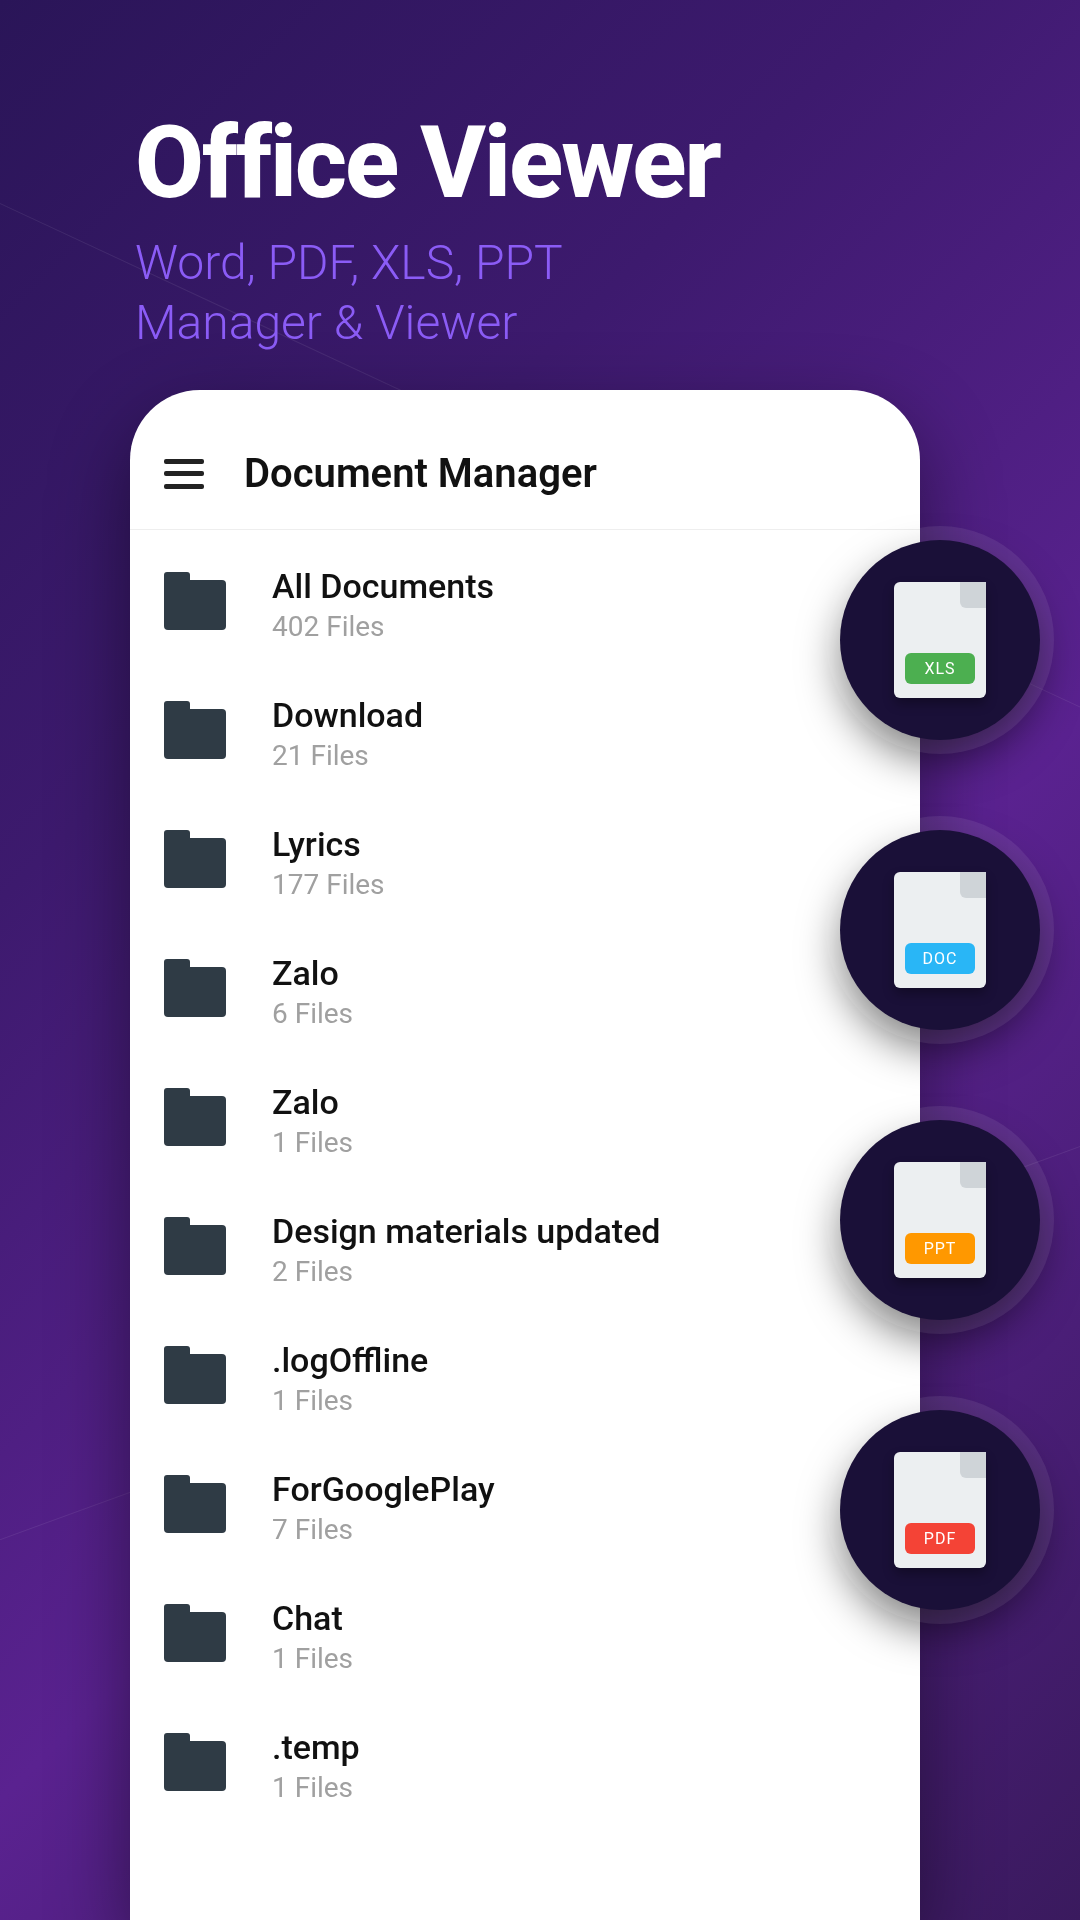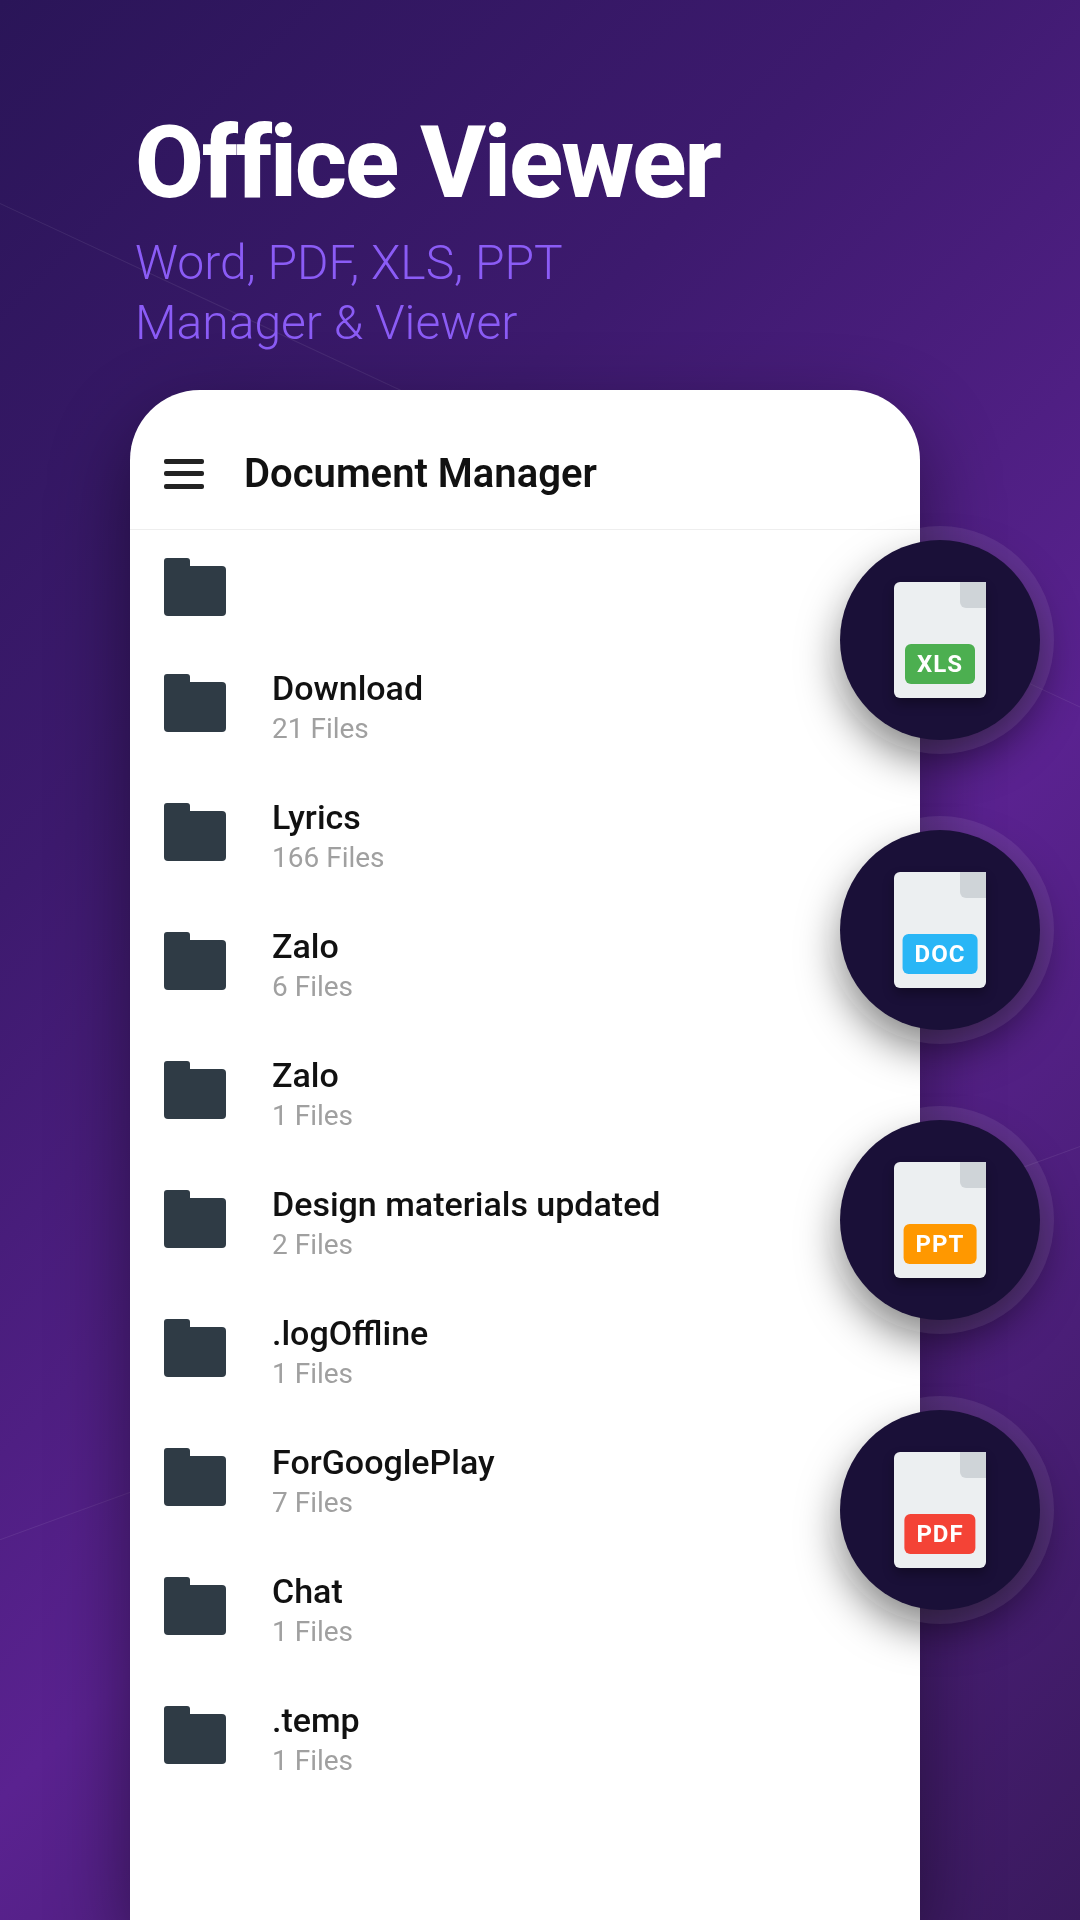--- a/index.html
+++ b/index.html
@@ -118,21 +118,21 @@
   .file::after{
     content:""; position:absolute; top:0; right:0;
     width:26px; height:26px;
     background:#cfd4d8;
     border-bottom-left-radius:6px;
   }
   .tag {
     position:absolute; bottom:14px; left:50%; transform:translateX(-50%);
     padding: 6px 12px;
     border-radius:6px;
-    font-size:24px; font-weight:700; color:#fff;
+    font-size:16px; font-weight:400; color:#fff;
     letter-spacing:1px;
     min-width:70px; text-align:center;
   }
   .tag.xls { background:#4caf50; }
   .tag.doc { background:#29b6f6; }
   .tag.ppt { background:#ff9800; }
   .tag.pdf { background:#f44336;margin-top:28px; }
 </style>
 </head>
 <body>
@@ -152,33 +152,37 @@
     <div class="hamburger">
       <span></span>
         <span></span>
         <span></span>
     </div>
     <div class="appbar-title">Document Manager</div>
   </div>
   <div class="list" id="folder-list">
       <div class="row">
     <div class="folder-ic"></div>
+    <div class="row-text">
+      <div class="row-title">All Documents</div>
+      <div class="row-sub">402 Files</div>
+    </div>
       </div>
       <div class="row">
     <div class="folder-ic"></div>
     <div class="row-text">
       <div class="row-title">Download</div>
       <div class="row-sub">21 Files</div>
     </div>
       </div>
       <div class="row">
     <div class="folder-ic"></div>
     <div class="row-text">
       <div class="row-title">Lyrics</div>
-      <div class="row-sub">166 Files</div>
+      <div class="row-sub">177 Files</div>
     </div>
       </div>
       <div class="row">
     <div class="folder-ic"></div>
     <div class="row-text">
       <div class="row-title">Zalo</div>
       <div class="row-sub">6 Files</div>
     </div>
       </div>
       <div class="row">

